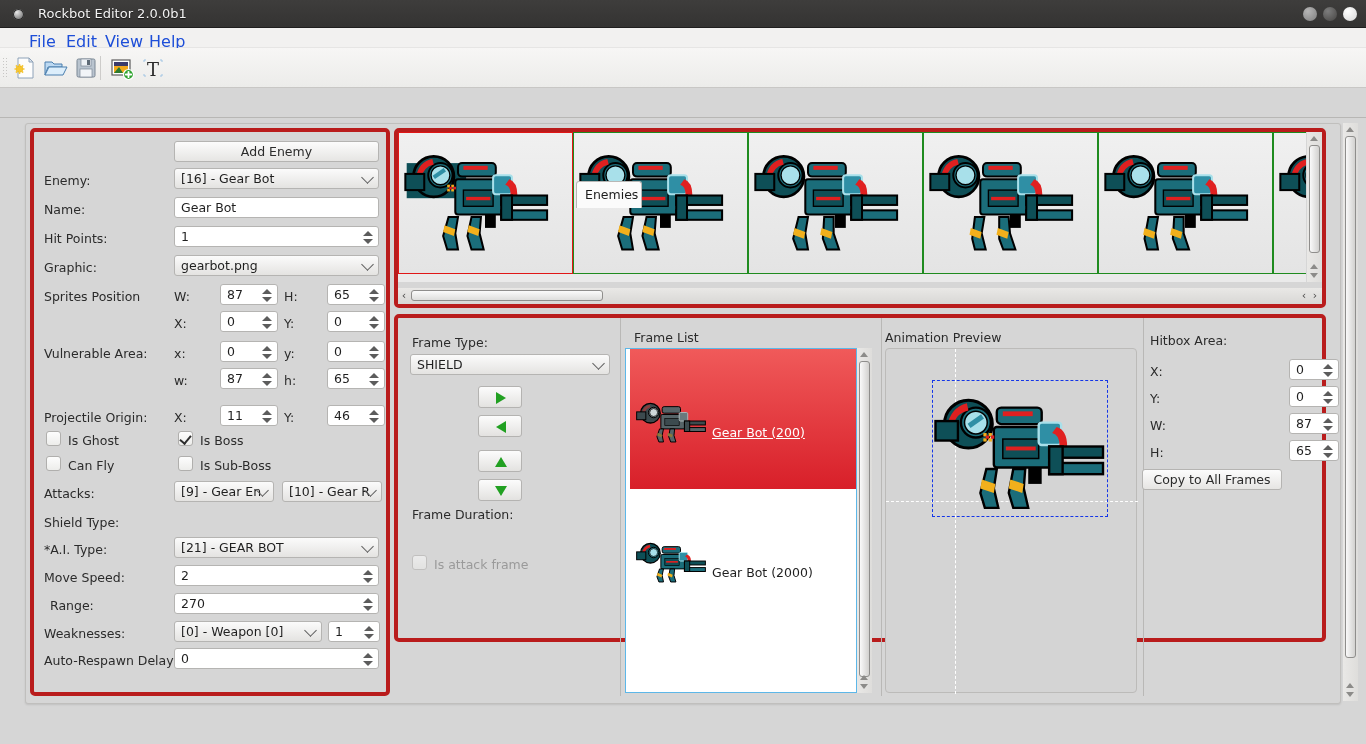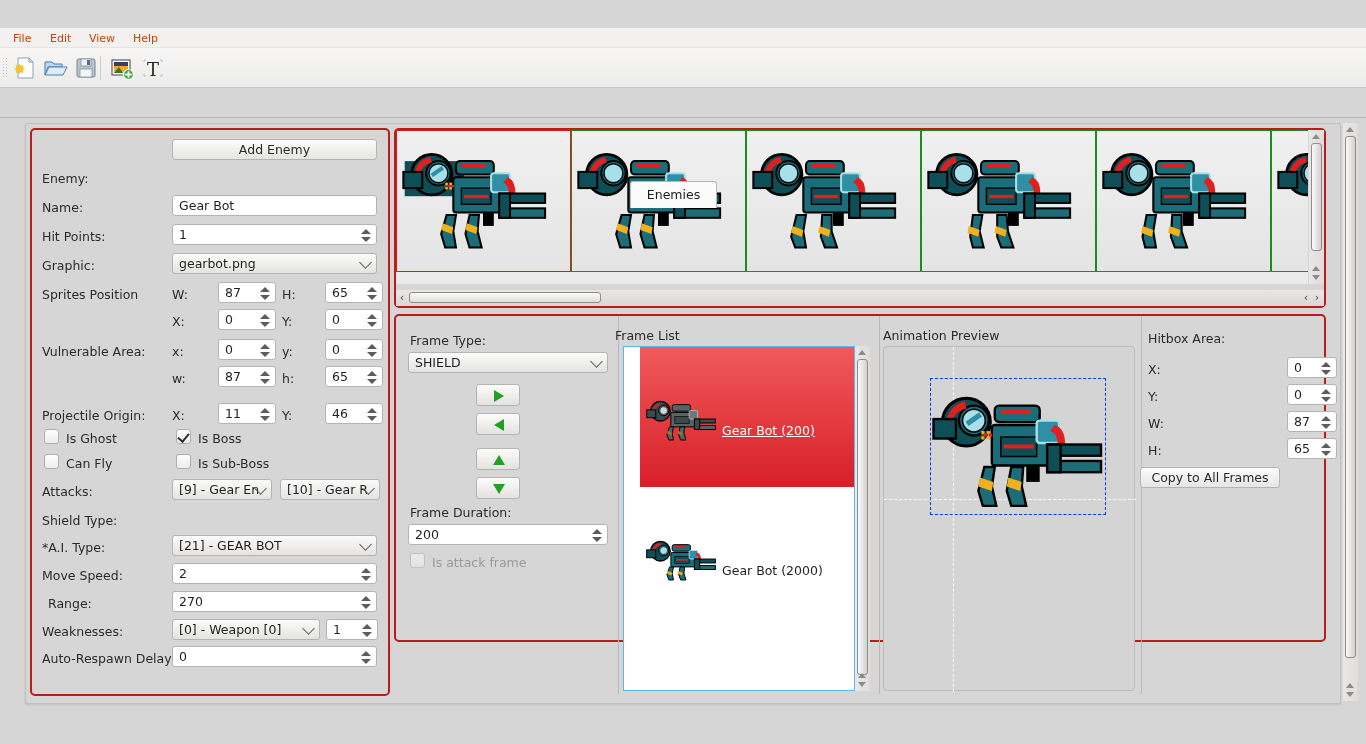--- a/index.html
+++ b/index.html
@@ -40,22 +40,23 @@
   .win-btn.max { background: radial-gradient(circle at 35% 30%, #7d7d7d, #565554 70%, #4b4a49); }
   .win-btn.close { background: radial-gradient(circle at 35% 30%, #ffffff, #e2e2e2 70%, #cfcfcf); }
 
   
   .menubar {
     position: absolute; left: 0; top: 28px; width: 1366px; height: 20px;
     background: #f2f1f0;
     border-bottom: 1px solid #e6e5e4;
   }
   .menu-item {
-    position: absolute; top: 3px; color: #c2410c; font-size: 11px;
+    position: absolute; top: 3px; color: #1d4ed8; font-size: 16px;
     padding: 1px 5px;
+    margin-left: 16px;
   }
 
   
   .toolbar {
     position: absolute; left: 0; top: 48px; width: 1366px; height: 40px;
     background: linear-gradient(to bottom, #f7f6f5 0%, #ececea 100%);
     border-bottom: 1px solid #c8c7c5;
   }
   .tb-grip { position: absolute; left: 2px; top: 9px; width: 5px; height: 22px;
     background-image: radial-gradient(#bdbcba 40%, transparent 41%);
@@ -100,21 +101,21 @@
     background: #d6d6d6;
     border: 1px solid #c0bfbd;
     border-radius: 3px;
     box-shadow: 0 1px 2px rgba(0,0,0,.10);
   }
 
   
   .gbox {
     position: absolute;
     background: #d6d6d6;
-    border: 2px solid #b91c1c;
+    border: 4px solid #b91c1c;
     border-radius: 5px;
   }
 
   
   #left-panel { left: 4px; top: 4px; width: 360px; height: 568px; }
 
   .lbl {
     position: absolute; color: #2b2b2b; font-size: 12.5px; white-space: nowrap;
   }
   .ctrl {
@@ -234,21 +235,21 @@
   .section-title {
     position: absolute; font-size: 12.5px; color: #2b2b2b;
   }
   .vdiv { position: absolute; width: 1px; background: #b9b8b6; }
 
   .listbox {
     position: absolute;
     background: #ffffff;
     border: 1px solid #5db7e8;
   }
-  .list-item { position: absolute; left: 16px; right: 0; }
+  .list-item { position: absolute; left: 4px; right: 0; }
   .list-item.selected {
     background: linear-gradient(to bottom, #f05a5a, #d81f29);
   }
   .list-item-label {
     position: absolute; font-size: 12.5px; color: #1f1f1f;
   }
   .list-item.selected .list-item-label {
     color: #ffffff; text-decoration: underline;
   }
 
@@ -278,20 +279,29 @@
   
   #page-vsb { position: absolute; right: 6px; top: 126px; width: 15px; height: 570px; }
 
   .sprite { image-rendering: pixelated; }
 </style>
 </head>
 <body>
 
 <div id="app">
 
+  <div class="titlebar">
+    <div class="title-dot"></div>
+    <div class="title-text">Rockbot Editor 2.0.0b1</div>
+    <div class="win-btns">
+      <div class="win-btn min"></div>
+      <div class="win-btn max"></div>
+      <div class="win-btn close"></div>
+    </div>
+  </div>
 
   <div class="menubar">
     <div class="menu-item" style="left:8px">File</div>
     <div class="menu-item" style="left:45px">Edit</div>
     <div class="menu-item" style="left:84px">View</div>
     <div class="menu-item" style="left:128px">Help</div>
   </div>
 
   <div class="toolbar">
     <div class="tb-grip"></div>
@@ -359,36 +369,40 @@
   </div>
 
   <div class="tabstrip">
     <div class="tab" style="left:10px;width:122px">Game Properties</div>
     <div class="tab" style="left:135px;width:94px">Game Scenes</div>
     <div class="tab" style="left:233px;width:58px">Stages</div>
     <div class="tab" style="left:295px;width:48px">Maps</div>
     <div class="tab" style="left:347px;width:88px">Anim Blocks</div>
     <div class="tab" style="left:439px;width:68px">Weapons</div>
     <div class="tab" style="left:511px;width:80px">Projectiles</div>
-    <div class="tab active" style="left:630px;width:87px">Enemies</div>
+    <div class="tab active" style="left:576px;width:66px">Enemies</div>
     <div class="tab" style="left:663px;width:140px">Artificial Inteligence</div>
     <div class="tab" style="left:805px;width:62px">Objects</div>
     <div class="tab" style="left:869px;width:82px">Player Edit</div>
     <div class="tab" style="left:953px;width:96px">Armor Pieces</div>
   </div>
   <div class="tabstrip-line"></div>
 
   <div class="page">
     <div class="page-frame">
 
       <div class="gbox" id="left-panel">
 
         <div class="ctrl btn" style="left:140px;top:9px;width:205px;">Add Enemy</div>
 
         <div class="lbl" style="left:10px;top:41px">Enemy:</div>
+        <div class="ctrl combo" style="left:140px;top:36px;width:205px;">
+          <span>[16] - Gear Bot</span>
+          <span class="chev"></span>
+        </div>
 
         <div class="lbl" style="left:10px;top:70px">Name:</div>
         <div class="ctrl txt" style="left:140px;top:65px;width:205px;">
           <span>Gear Bot</span>
         </div>
 
         <div class="lbl" style="left:10px;top:99px">Hit Points:</div>
         <div class="ctrl spin" style="left:140px;top:94px;width:205px;">
           <span>1</span>
           <span class="arrows"></span>
@@ -730,33 +744,29 @@
           <span class="tri tri-left"></span>
         </div>
         <div class="navbtn" style="left:80px;top:132px">
           <span class="tri tri-up"></span>
         </div>
         <div class="navbtn" style="left:80px;top:161px">
           <span class="tri tri-down"></span>
         </div>
 
         <div class="section-title" style="left:14px;top:189px">Frame Duration:</div>
-        <div class="ctrl spin" style="left:12px;top:208px;width:200px;">
-          <span>200</span>
-          <span class="arrows"></span>
-        </div>
 
         <div class="cbx-row" style="left:14px;top:237px;width:140px;height:18px">
           <span class="cbx" style="opacity:.55"></span>
           <span class="cbx-label disabled" style="left:22px;top:2px">Is attack frame</span>
         </div>
 
         <div class="vdiv" style="left:222px;top:0px;height:378px"></div>
 
-        <div class="section-title" style="left:219px;top:12px">Frame List</div>
+        <div class="section-title" style="left:236px;top:12px">Frame List</div>
         <div class="listbox" style="left:227px;top:30px;width:232px;height:345px;">
           <div class="list-item selected" style="top:0px;height:140px">
             <svg class="sprite" style="position:absolute;left:6px;top:50px" width="72" height="48" viewBox="0 0 110 70">
               <g>
                 <circle cx="22" cy="20" r="15" fill="#3c4a4e" stroke="#000" stroke-width="2"></circle>
                 <circle cx="27" cy="19" r="8" fill="#5a6a6e" stroke="#000" stroke-width="1.5"></circle>
                 <circle cx="27" cy="19" r="6" fill="#cfd8da" stroke="#000" stroke-width="1"></circle>
                 <path d="M9 20 q2 -11 12 -13 l1 4 q-8 2 -9 10 z" fill="#8b3c3c"></path>
                 <rect x="1" y="18" width="14" height="12" fill="#3c4a4e" stroke="#000" stroke-width="1.5"></rect>
                 <rect x="40" y="10" width="28" height="10" rx="3" fill="#566468" stroke="#000" stroke-width="1.5"></rect>

